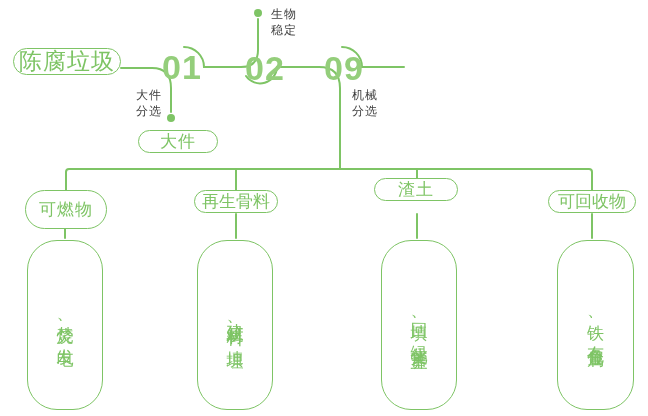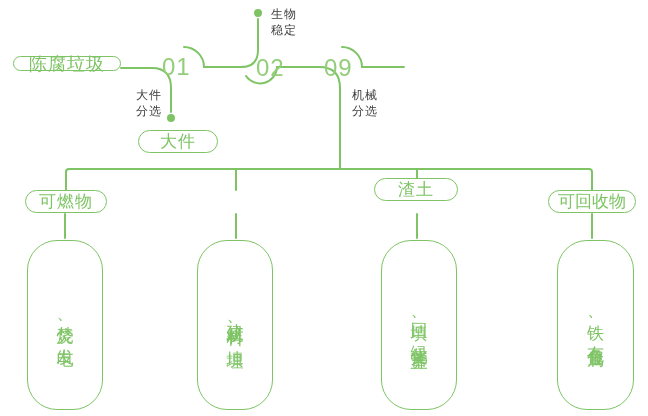--- a/index.html
+++ b/index.html
@@ -15,32 +15,32 @@
   }
   .lines{position:absolute;left:0;top:0;width:648px;height:416px;}
   .lines path{fill:none;stroke:var(--green);stroke-width:2;stroke-linecap:round;}
   .lines circle{fill:var(--green);stroke:none;}
   .pill{
     position:absolute;box-sizing:border-box;border:1.6px solid var(--green);
     border-radius:999px;display:flex;align-items:center;justify-content:center;
     color:var(--green);font-size:17px;letter-spacing:1px;background:var(--bg);
     white-space:nowrap;
   }
-  .pill.root{left:13px;top:56px;width:108px;height:15px;font-size:18px;}
+  .pill.root{left:13px;top:48px;width:108px;height:27px;font-size:23px;}
   .pill.bulky{left:138px;top:130px;width:80px;height:23px;}
-  .pill.out1{left:25px;top:190px;width:82px;height:23px;}
+  .pill.out1{left:25px;top:190px;width:82px;height:39px;}
   .pill.out2{left:194px;top:190px;width:84px;height:23px;letter-spacing:0;}
   .pill.out3{left:374px;top:178px;width:84px;height:23px;}
   .pill.out4{left:548px;top:190px;width:88px;height:23px;letter-spacing:0;}
   .stage-num{
-    position:absolute;color:var(--green-num);font-size:24px;line-height:24px;
-    font-weight:400;letter-spacing:1px;
+    position:absolute;color:var(--green-num);font-size:34px;line-height:24px;
+    font-weight:700;letter-spacing:1px;
   }
   .stage-num.n1{left:162px;top:55px;}
-  .stage-num.n2{left:256px;top:56px;text-align:center;}
+  .stage-num.n2{left:245px;top:56px;text-align:center;}
   .stage-num.n3{left:324px;top:56px;}
   .note{
     position:absolute;color:var(--dark);font-size:12px;line-height:16px;
     white-space:pre-line;letter-spacing:1px;
   }
   .note.bulky-note{left:136px;top:87px;}
   .note.bio-note{left:271px;top:6px;}
   .note.mech-note{left:352px;top:87px;text-align:right;}
   .obox{
     position:absolute;box-sizing:border-box;border:1.8px solid var(--green);
@@ -92,20 +92,23 @@
   <div class="note mech-note">机械
 分选</div>
 
   <div class="pill bulky">
     <span>大件</span>
   </div>
 
   <div class="pill out1">
     <span>可燃物</span>
   </div>
+  <div class="pill out2">
+    <span>再生骨料</span>
+  </div>
   <div class="pill out3">
     <span>渣土</span>
   </div>
   <div class="pill out4">
     <span>可回收物</span>
   </div>
 
   <div class="obox b1">
     <span class="vtext">焚烧、发电</span>
   </div>

